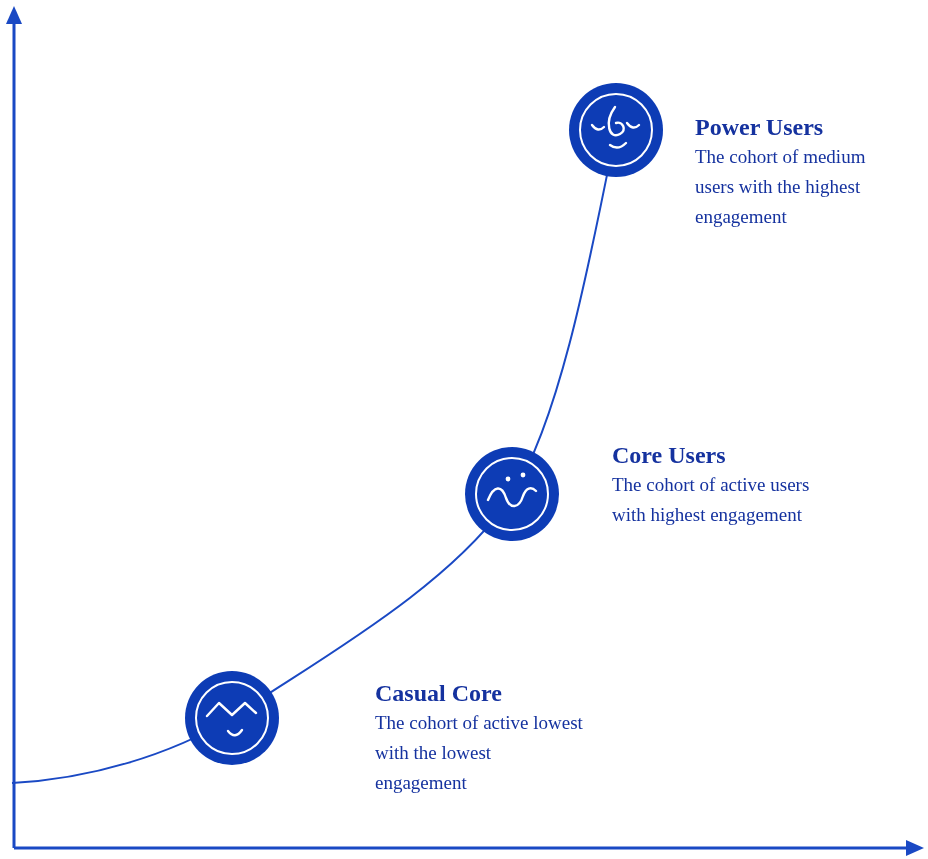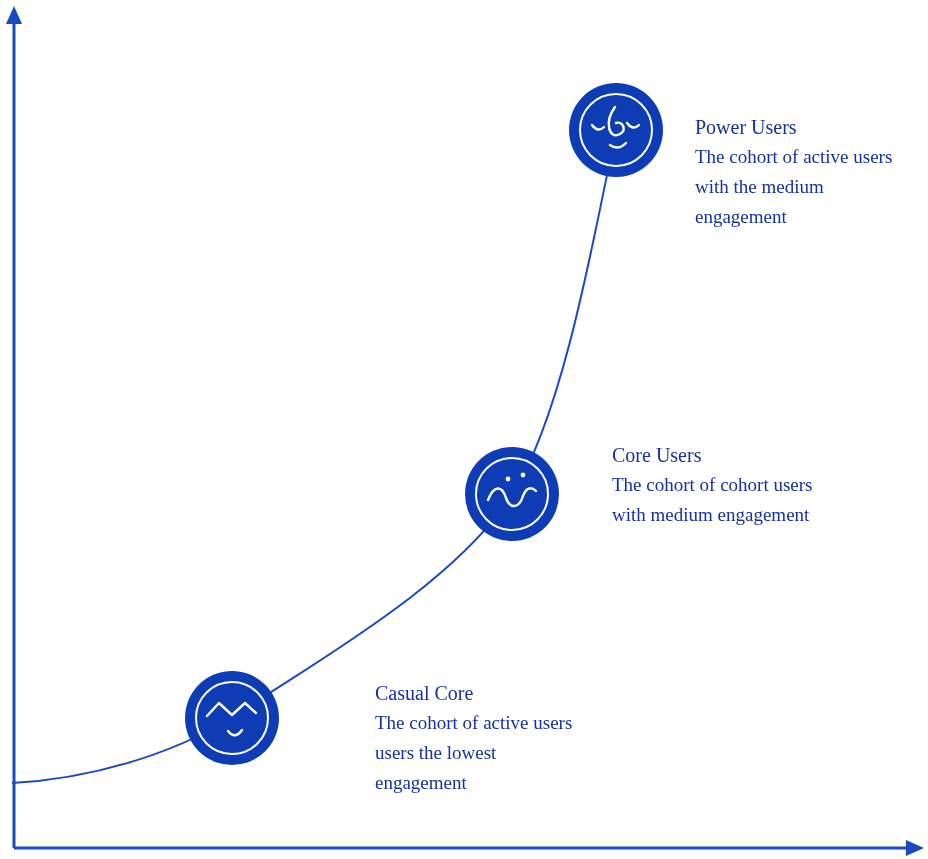--- a/index.html
+++ b/index.html
@@ -58,22 +58,22 @@
   .face-dot{
     fill:#ffffff;
     stroke:none;
   }
   .node-label{
     position:absolute;
     width:215px;
     color:var(--text);
   }
   .node-label h3{
-    font-size:20px;
-    font-weight:400;
+    font-size:24px;
+    font-weight:700;
     line-height:30px;
   }
   .node-label p{
     font-size:19px;
     font-weight:400;
     line-height:30px;
   }
   .label-power{left:695px;top:112px;width:212px;}
   .label-core{left:612px;top:440px;width:212px;}
   .label-casual{left:375px;top:678px;width:212px;}
@@ -122,26 +122,26 @@
         <path class="face" d="M -24 -5 Q -18 3 -12 -3"></path>
         <path class="face" d="M 11 -7 Q 17 1 23 -5"></path>
         <path class="face" d="M -1 -23 C -12 -8 -7 10 4 4 C 11 0 7 -9 0 -7"></path>
         <path class="face" d="M -6 15 Q 2 21 10 13"></path>
       </g>
     </g>
   </svg>
 
   <div class="node-label label-casual">
     <h3>Casual Core</h3>
-    <p>The cohort of active users users the lowest engagement</p>
+    <p>The cohort of active lowest with the lowest engagement</p>
   </div>
 
   <div class="node-label label-core">
     <h3>Core Users</h3>
-    <p>The cohort of cohort users with medium engagement</p>
+    <p>The cohort of active users with highest engagement</p>
   </div>
 
   <div class="node-label label-power">
     <h3>Power Users</h3>
-    <p>The cohort of active users with the medium engagement</p>
+    <p>The cohort of medium users with the highest engagement</p>
   </div>
 
 </div>
 
 </body></html>

